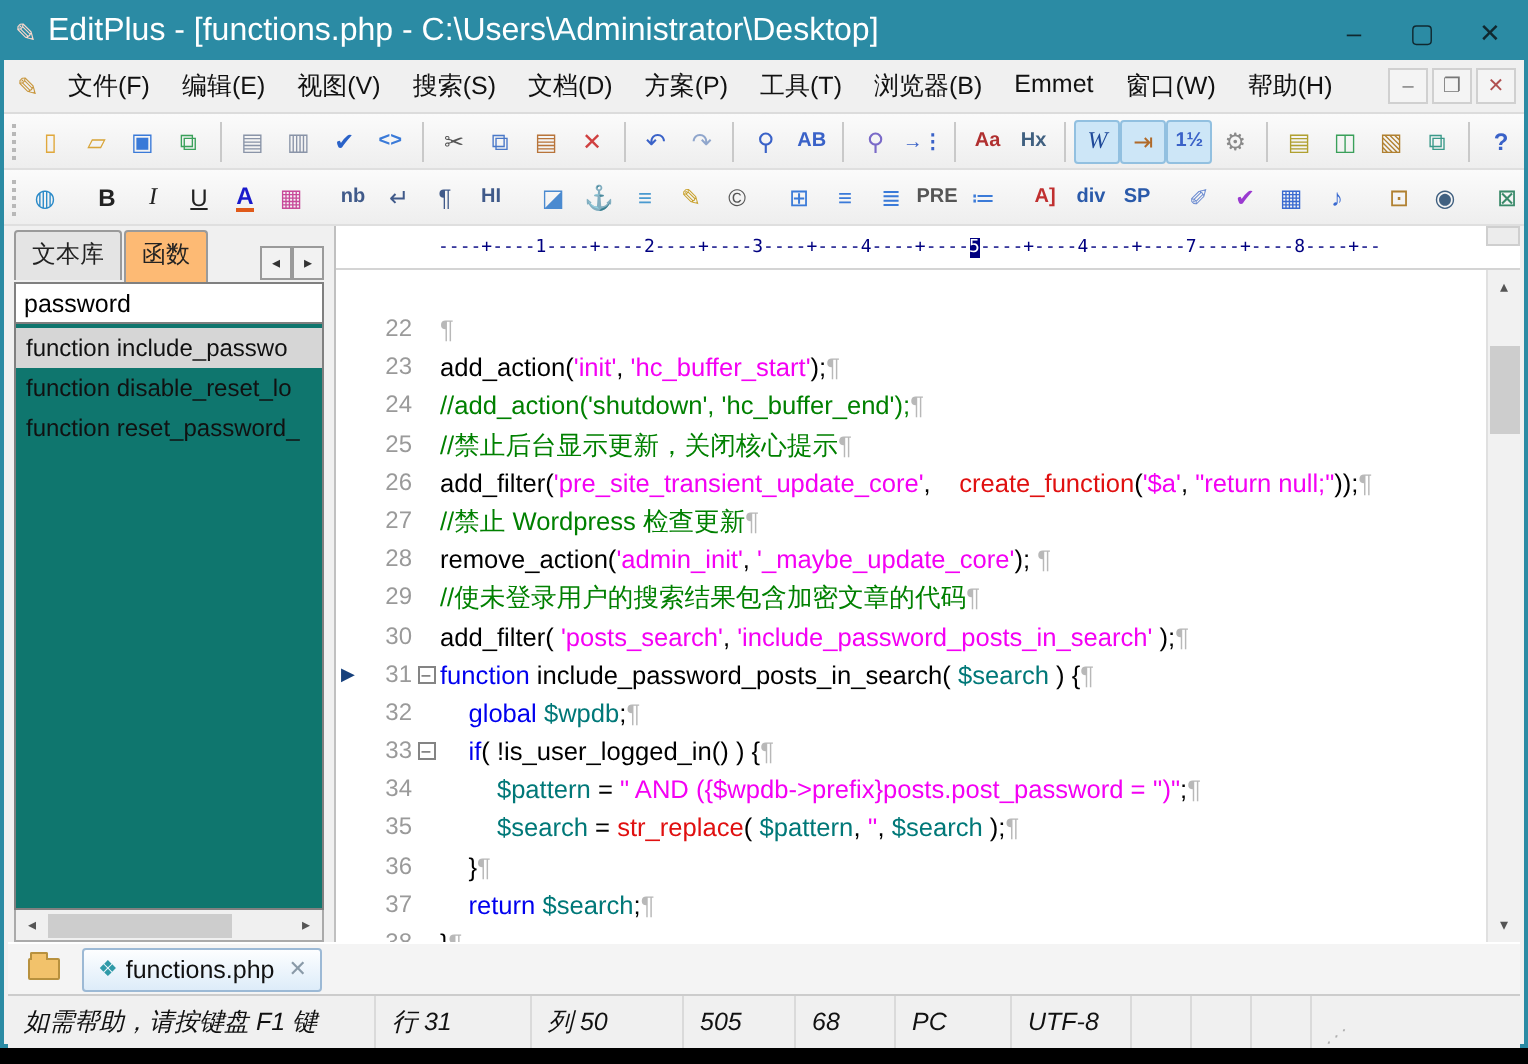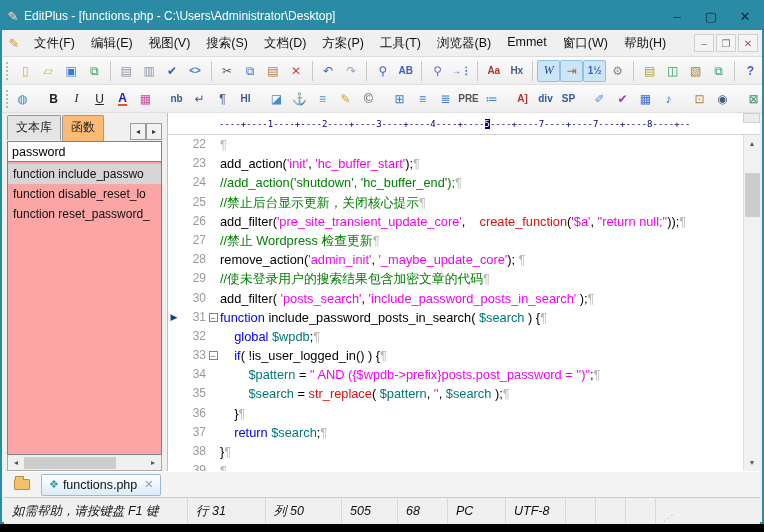--- a/index.html
+++ b/index.html
@@ -4,21 +4,21 @@
 <style>
   * { margin:0; padding:0; box-sizing:border-box; }
   html,body { width:764px; height:532px; background:#000; overflow:hidden;
               font-family:"Liberation Sans", sans-serif; }
   .window { position:absolute; left:0; top:0; width:764px; height:524px;
             background:#f0f0f0; border:2px solid #2b8ba4; }
 
   
   .titlebar { height:28px; background:#2b8ba4; display:flex; align-items:center; color:#fff; }
   .title-icon { width:22px; text-align:center; font-size:13px; color:#ffd9cc; }
-  .title-text { font-size:12px; flex:1; white-space:nowrap; overflow:hidden; }
+  .title-text { font-size:16px; flex:1; white-space:nowrap; overflow:hidden; }
   .title-controls { display:flex; height:100%; }
   .tc-btn { width:34px; display:flex; align-items:center; justify-content:center;
             font-size:13px; color:#10282f; cursor:default; }
 
   
   .menubar { height:27px; background:#f0f0f0; display:flex; align-items:center;
              border-bottom:1px solid #dcdcdc; }
   .mdi-icon { width:24px; text-align:center; font-size:13px; color:#c8963c; }
   .menu-items { display:flex; flex:1;text-align:center; }
   .menu-item { font-size:12.5px; color:#111; padding:4px 8px; }
@@ -47,32 +47,32 @@
   .sidebar { width:160px; display:flex; flex-direction:column; background:#f0f0f0; padding:3px 2px 0 3px; }
   .side-tabs { display:flex; align-items:flex-end; height:24px; }
   .side-tab { font-size:12px; padding:3px 8px 4px; border:1px solid #9a9a9a; border-bottom:none;
               background:#e4e4e4; color:#222; margin-right:1px; border-radius:2px 2px 0 0; }
   .side-tab.active { background:#fdba74; position:relative; top:1px; padding-bottom:5px; }
   .side-tab-arrows { margin-left:auto; display:flex; }
   .arrow-btn { width:16px; height:17px; border:1px solid #9a9a9a; background:#f2f2f2;
                font-size:8px; color:#333; display:flex; align-items:center; justify-content:center; }
   .side-search { width:100%; height:21px; border:1px solid #808080; font-size:12.5px;
                  padding:1px 4px; font-family:"Liberation Sans",sans-serif; margin-top:1px; }
-  .side-list { flex:1; background:#fca5a5; border:1px solid #808080; border-top:none; overflow:hidden; padding-top:2px; }
+  .side-list { flex:1; background:#0f766e; border:1px solid #808080; border-top:none; overflow:hidden; padding-top:2px; }
   .side-item { font-size:12px; color:#111; padding:3px 2px 3px 5px; white-space:nowrap; overflow:hidden; }
   .side-item.selected { background:#d6d6d6; }
   .side-hscroll { height:16px; background:#f0f0f0; border:1px solid #aaa; border-top:none; display:flex; align-items:center; }
   .hs-arrow { width:16px; height:14px; font-size:8px; color:#555; display:flex; align-items:center; justify-content:center; }
   .hs-thumb { width:92px; height:12px; background:#cdcdcd; }
 
   
   .splitter { width:3px; background:#f0f0f0; }
 
   
-  .codepanel { flex:1; display:flex; flex-direction:column; background:#fff; border-left:1px solid #c0c0c0; position:relative; }
+  .codepanel { flex:1; display:flex; flex-direction:column; background:#fff; border-left:1px solid #c0c0c0; position:relative;gap:20px; }
   .ruler { height:22px; background:#fff; border-bottom:1px solid #d4d4d4; display:flex; align-items:center;
            font-family:"DejaVu Sans Mono", monospace; font-size:9px; color:#000080;
            padding-left:51px; white-space:pre; overflow:hidden; }
   .ruler .hl { background:#000080; color:#fff; }
   .editor { flex:1; overflow:hidden; position:relative; padding-right:17px; }
   .code-row { display:flex; height:19.2px; line-height:19.2px; white-space:pre; }
   .mk-col { width:12px; font-size:9px; color:#16407c; text-align:center; }
   .ln { width:26px; text-align:right; color:#9a9a9a; font-size:12px; }
   .fold-col { width:14px; display:flex; align-items:center; justify-content:center; }
   .fold-box { width:9px; height:9px; border:1px solid #848484; font-size:8px; line-height:7px;
@@ -367,21 +367,21 @@
         <span class="hs-arrow">◂</span>
         <span class="hs-thumb"></span>
         <span class="hs-arrow" style="margin-left:auto">▸</span>
       </div>
     </div>
 
     <div class="splitter"></div>
 
     <div class="codepanel">
       <div class="ruler">
-        <span>----+----1----+----2----+----3----+----4----+----</span><span class="hl">5</span><span>----+----7----+----7----+----8----+--</span>
+        <span>----+----1----+----2----+----3----+----4----+----</span><span class="hl">5</span><span>----+----4----+----7----+----8----+--</span>
       </div>
       <div class="editor" id="editor">
           <div class="code-row"><span class="mk-col"></span><span class="ln">22</span><span class="fold-col"></span><span class="code-text"><span class="eol">¶</span></span></div>
           <div class="code-row"><span class="mk-col"></span><span class="ln">23</span><span class="fold-col"></span><span class="code-text"><span class="tk-p">add_action(</span><span class="tk-s">'init'</span><span class="tk-p">, </span><span class="tk-s">'hc_buffer_start'</span><span class="tk-p">);</span><span class="eol">¶</span></span></div>
           <div class="code-row"><span class="mk-col"></span><span class="ln">24</span><span class="fold-col"></span><span class="code-text"><span class="tk-c">//add_action('shutdown', 'hc_buffer_end');</span><span class="eol">¶</span></span></div>
           <div class="code-row"><span class="mk-col"></span><span class="ln">25</span><span class="fold-col"></span><span class="code-text"><span class="tk-c">//禁止后台显示更新，关闭核心提示</span><span class="eol">¶</span></span></div>
           <div class="code-row"><span class="mk-col"></span><span class="ln">26</span><span class="fold-col"></span><span class="code-text"><span class="tk-p">add_filter(</span><span class="tk-s">'pre_site_transient_update_core'</span><span class="tk-p">,    </span><span class="tk-f">create_function</span><span class="tk-p">(</span><span class="tk-s">'$a'</span><span class="tk-p">, </span><span class="tk-s">"return null;"</span><span class="tk-p">));</span><span class="eol">¶</span></span></div>
           <div class="code-row"><span class="mk-col"></span><span class="ln">27</span><span class="fold-col"></span><span class="code-text"><span class="tk-c">//禁止 Wordpress 检查更新</span><span class="eol">¶</span></span></div>
           <div class="code-row"><span class="mk-col"></span><span class="ln">28</span><span class="fold-col"></span><span class="code-text"><span class="tk-p">remove_action(</span><span class="tk-s">'admin_init'</span><span class="tk-p">, </span><span class="tk-s">'_maybe_update_core'</span><span class="tk-p">); </span><span class="eol">¶</span></span></div>
           <div class="code-row"><span class="mk-col"></span><span class="ln">29</span><span class="fold-col"></span><span class="code-text"><span class="tk-c">//使未登录用户的搜索结果包含加密文章的代码</span><span class="eol">¶</span></span></div>

